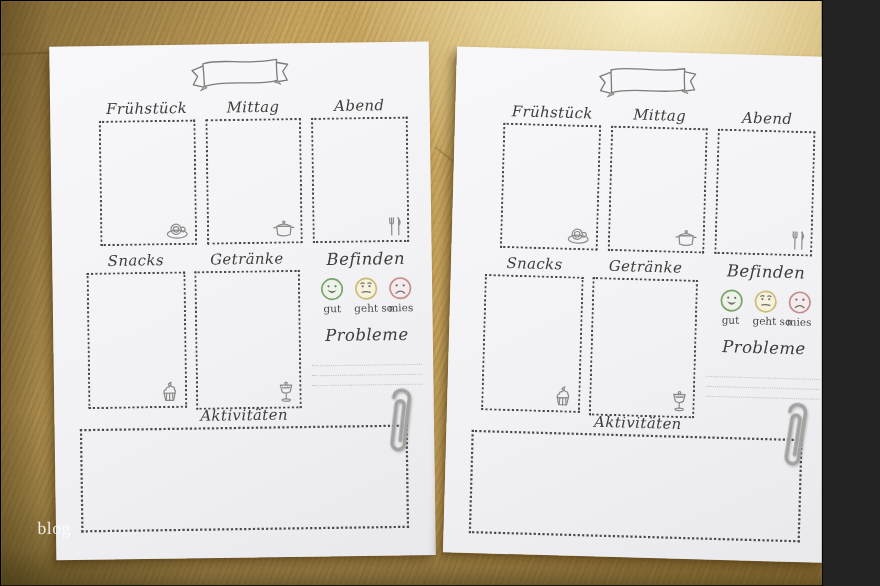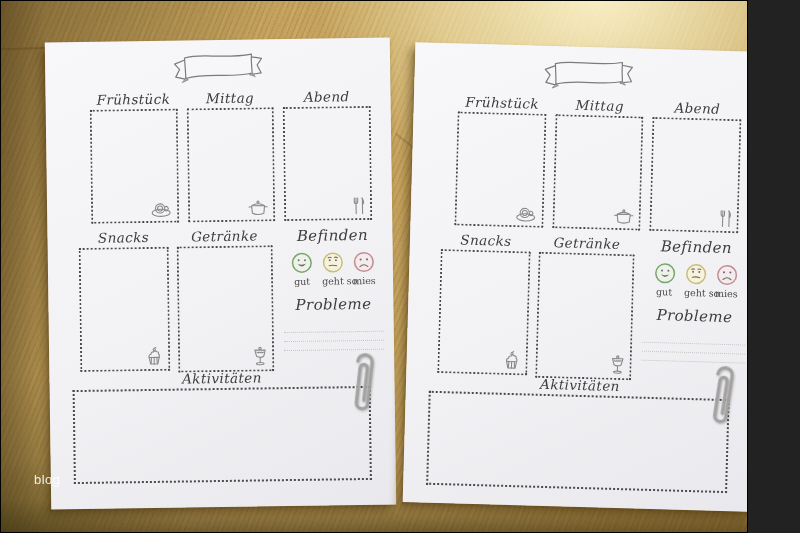--- a/index.html
+++ b/index.html
@@ -73,21 +73,21 @@
   .prob-title{margin-top:9px;}
   .prob-lines{margin:10px 2px 0 2px;}
   .prob-line{height:8px; border-bottom:1px dotted #c6c6c6;}
   
   .act-title{position:absolute; top:330px; left:0; right:0; text-align:center;
     font-style:italic; font-size:13.5px; color:#3d3d3d; letter-spacing:.4px;}
   .paperclip{position:absolute; top:312px; right:13px; transform:rotate(7deg);
     filter:drop-shadow(1px 1.5px 1px rgba(60,50,30,0.3)); line-height:0;}
   
   .watermark{position:absolute; left:33px; top:471px;
-    font-family:Liberation Sans, sans-serif; font-size:13px;
+    font-family:Liberation Serif, serif; font-size:16px;
     color:rgba(255,255,255,0.88); letter-spacing:.5px;}
   .banner-svg path{fill:#f7f6f8; stroke:#7c7c7c; stroke-width:1.2; stroke-linejoin:round;}
   .banner-svg .fold{fill:#bdbdbd; stroke:#7c7c7c; stroke-width:0.8;}
   .clip-svg path{fill:none; stroke:#a2a2a2; stroke-width:1.7; stroke-linecap:round;}
 </style>
 </head>
 <body>
 
 <div class="frame">
   <div class="wood"></div>

